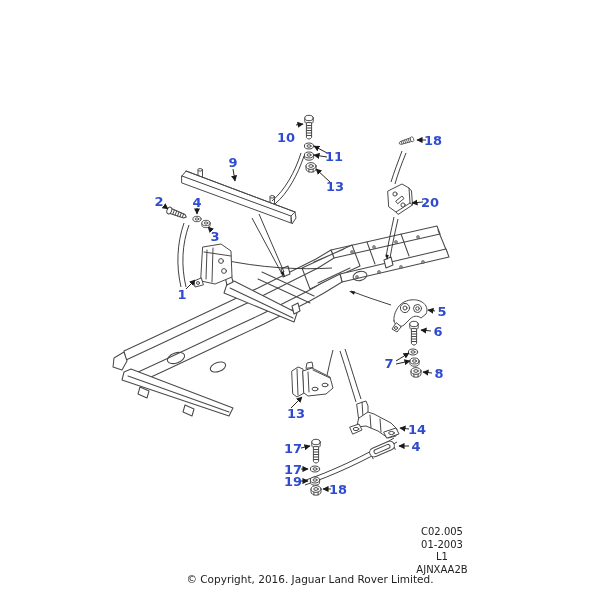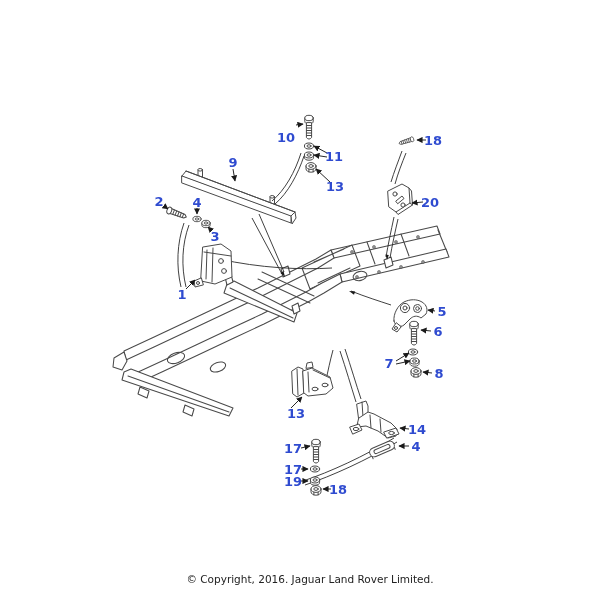--- a/index.html
+++ b/index.html
@@ -291,16 +291,22 @@
     <div class="co" style="left:417px;top:429px">14</div>
     <div class="co" style="left:416px;top:446px">4</div>
     <div class="co" style="left:293px;top:448px">17</div>
     <div class="co" style="left:293px;top:469px">17</div>
     <div class="co" style="left:293px;top:481px">19</div>
     <div class="co" style="left:338px;top:489px">18</div>
     <div class="co" style="left:430px;top:202px">20</div>
     <div class="co" style="left:433px;top:140px">18</div>
   </div>
 
+  <div class="docinfo">
+    <div>C02.005</div>
+    <div>01-2003</div>
+    <div>L1</div>
+    <div>AJNXAA2B</div>
+  </div>
 
   <div class="copyright">© Copyright, 2016. Jaguar Land Rover Limited.</div>
 
 </div>
 
 </body></html>

